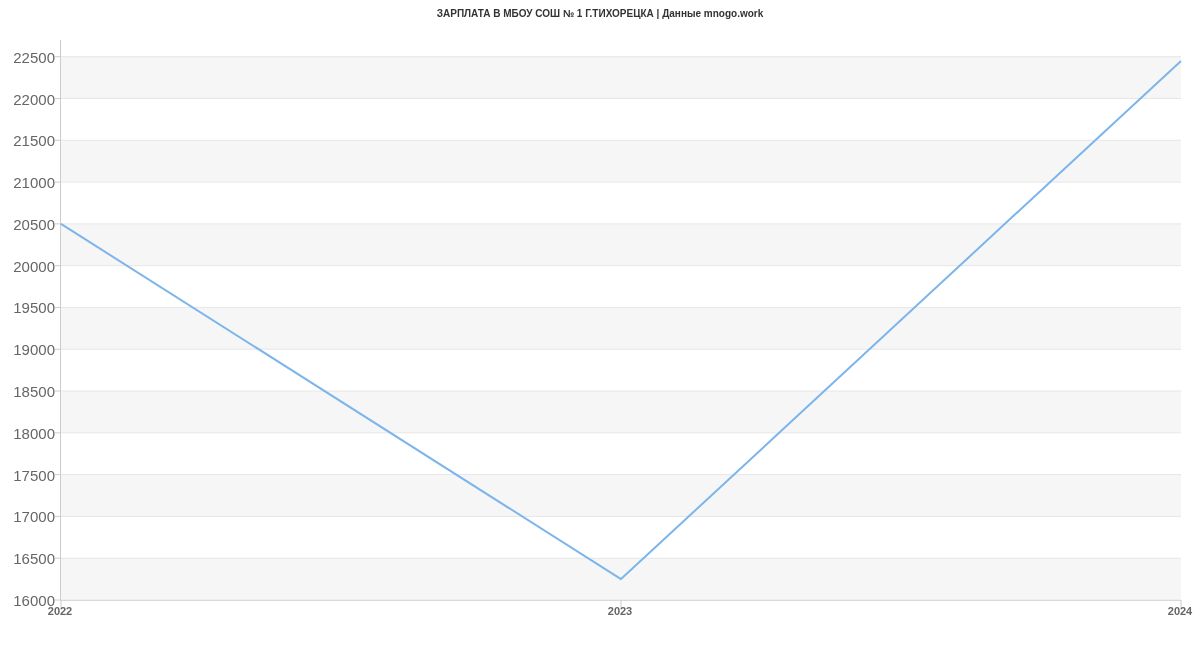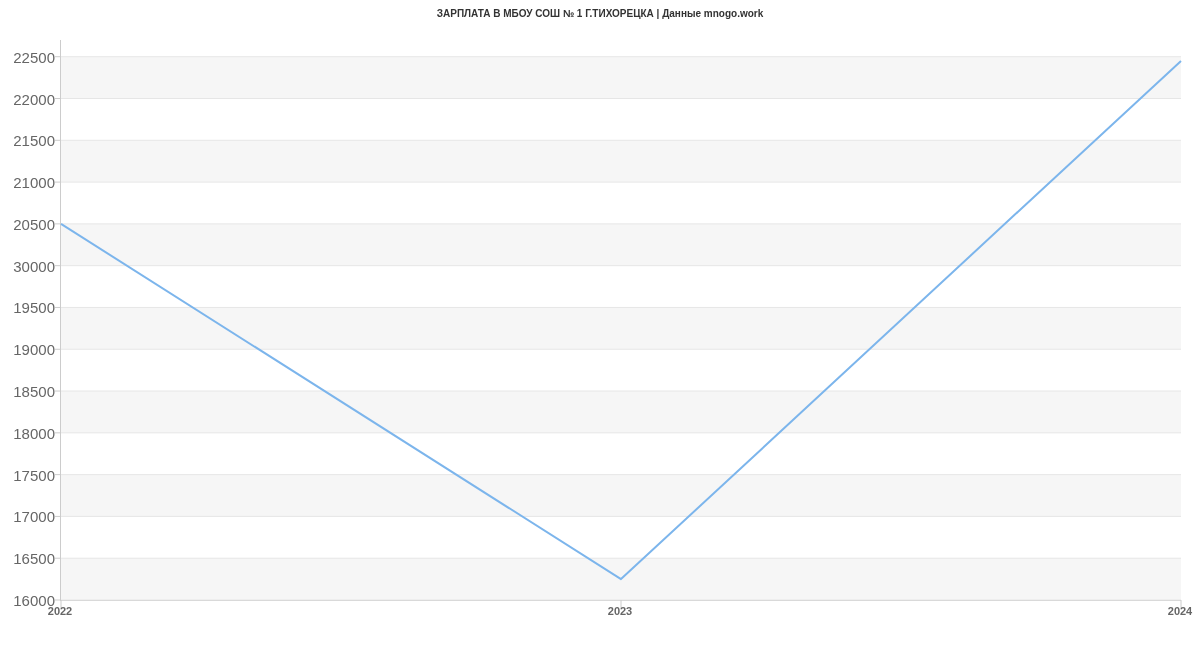--- a/index.html
+++ b/index.html
@@ -114,21 +114,21 @@
 
   <div id="y-axis">
       <div class="y-tick-label" style="top: 600px;">16000</div>
       <div class="y-tick-label" style="top: 558.209px;">16500</div>
       <div class="y-tick-label" style="top: 516.418px;">17000</div>
       <div class="y-tick-label" style="top: 474.627px; margin-left: 10px;">17500</div>
       <div class="y-tick-label" style="top: 432.836px;">18000</div>
       <div class="y-tick-label" style="top: 391.045px;">18500</div>
       <div class="y-tick-label" style="top: 349.254px; margin-left: 32px;">19000</div>
       <div class="y-tick-label" style="top: 307.463px;">19500</div>
-      <div class="y-tick-label" style="top: 265.672px;">30000</div>
+      <div class="y-tick-label" style="top: 265.672px;">20000</div>
       <div class="y-tick-label" style="top: 223.881px;">20500</div>
       <div class="y-tick-label" style="top: 182.09px;">21000</div>
       <div class="y-tick-label" style="top: 140.299px;">21500</div>
       <div class="y-tick-label" style="top: 98.5075px; text-align: right;">22000</div>
       <div class="y-tick-label" style="top: 56.7164px;">22500</div>
     </div>
   <div id="x-axis">
       <div class="x-tick-label" style="left: 60px;">2022</div>
       <div class="x-tick-label" style="left: 620px;">2023</div>
       <div class="x-tick-label" style="left: 1180px;">2024</div>

